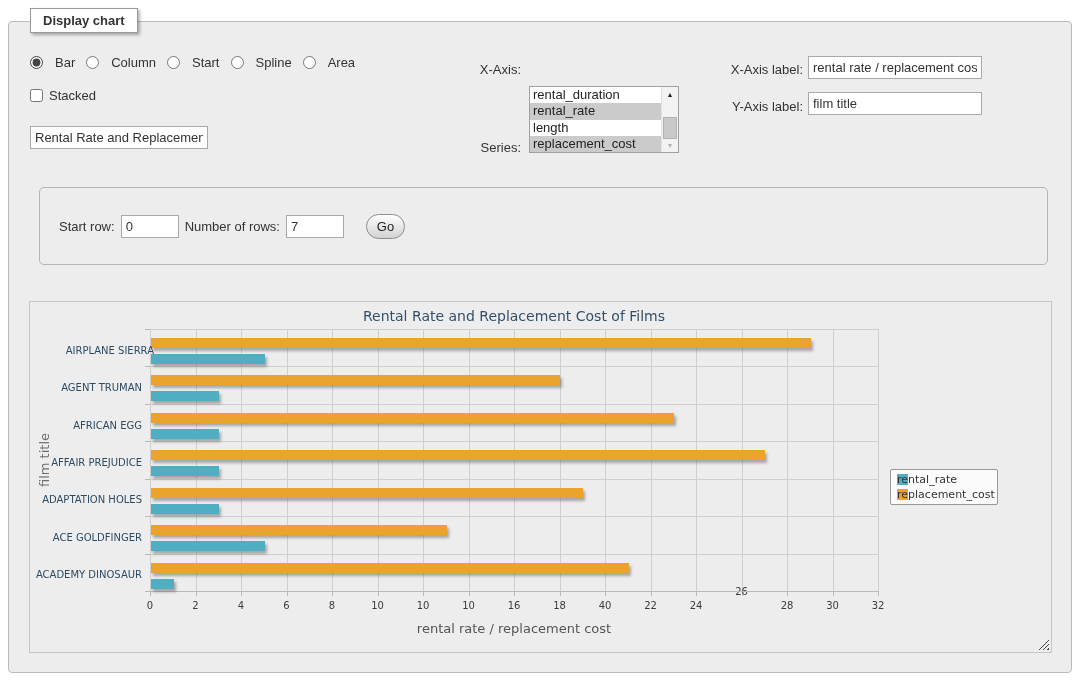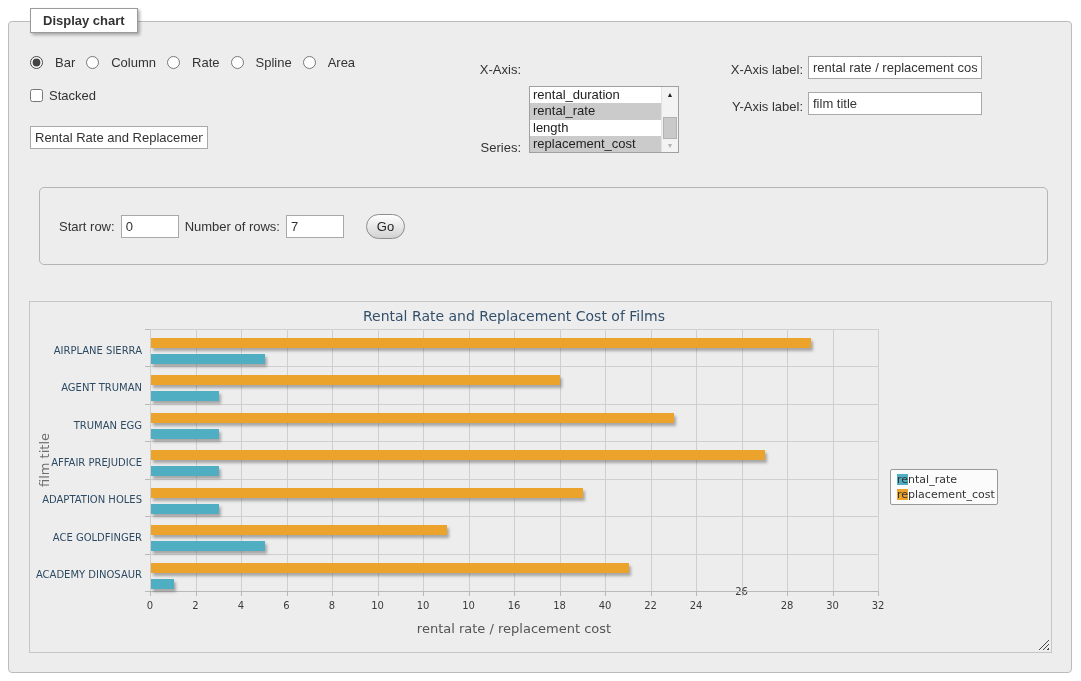--- a/index.html
+++ b/index.html
@@ -110,21 +110,21 @@
       <label class="radio-item">
         <input type="radio" name="ctype" checked="" style="">
         <span>Bar</span>
       </label>
       <label class="radio-item">
         <input type="radio" name="ctype" style="">
         <span>Column</span>
       </label>
       <label class="radio-item">
         <input type="radio" name="ctype" style="">
-        <span>Rate</span>
+        <span>Start</span>
       </label>
       <label class="radio-item">
         <input type="radio" name="ctype" style="">
         <span>Spline</span>
       </label>
       <label class="radio-item">
         <input type="radio" name="ctype" style="">
         <span>Area</span>
       </label>
     </div>
@@ -233,27 +233,27 @@
       <div class="tick-y" style="left: 115px; top: 176.714px; width: 5px; height: 1px;"></div>
       <div class="grid-h" style="left: 120px; top: 214.143px; width: 728px; height: 1px;"></div>
       <div class="tick-y" style="left: 115px; top: 214.143px; width: 5px; height: 1px;"></div>
       <div class="grid-h" style="left: 120px; top: 251.571px; width: 728px; height: 1px;"></div>
       <div class="tick-y" style="left: 115px; top: 251.571px; width: 5px; height: 1px;"></div>
       <div class="axis-line-x" style="left: 120px; top: 289px; width: 728px; height: 1px;"></div>
       <div class="tick-y" style="left: 115px; top: 289px; width: 5px; height: 1px;"></div>
       <div class="grid-v" style="left: 120px; top: 27px; width: 1px; height: 262px;"></div>
       <div class="bar" style="left: 121px; top: 36px; width: 660px; height: 10px; background: rgb(235, 163, 44);"></div>
       <div class="bar" style="left: 121px; top: 52px; width: 114px; height: 10px; background: rgb(79, 174, 194);"></div>
-      <div class="cat" style="left: 0px; top: 42.7143px; width: 112px;">AIRPLANE SIERRA</div>
+      <div class="cat" style="left: 12px; top: 42.7143px; width: 112px;">AIRPLANE SIERRA</div>
       <div class="bar" style="left: 121px; top: 73.4286px; width: 409px; height: 10px; background: rgb(235, 163, 44);"></div>
       <div class="bar" style="left: 121px; top: 89.4286px; width: 68px; height: 10px; background: rgb(79, 174, 194);"></div>
       <div class="cat" style="left: 0px; top: 80.1429px; width: 112px;">AGENT TRUMAN</div>
       <div class="bar" style="left: 121px; top: 110.857px; width: 523px; height: 10px; background: rgb(235, 163, 44);"></div>
       <div class="bar" style="left: 121px; top: 126.857px; width: 68px; height: 10px; background: rgb(79, 174, 194);"></div>
-      <div class="cat" style="left: 0px; top: 117.571px; width: 112px;">TRUMAN EGG</div>
+      <div class="cat" style="left: 0px; top: 117.571px; width: 112px;">AFRICAN EGG</div>
       <div class="bar" style="left: 121px; top: 148.286px; width: 614px; height: 10px; background: rgb(235, 163, 44);"></div>
       <div class="bar" style="left: 121px; top: 164.286px; width: 68px; height: 10px; background: rgb(79, 174, 194);"></div>
       <div class="cat" style="left: 0px; top: 155px; width: 112px;">AFFAIR PREJUDICE</div>
       <div class="bar" style="left: 121px; top: 185.714px; width: 432px; height: 10px; background: rgb(235, 163, 44);"></div>
       <div class="bar" style="left: 121px; top: 201.714px; width: 68px; height: 10px; background: rgb(79, 174, 194);"></div>
       <div class="cat" style="left: 0px; top: 192.429px; width: 112px;">ADAPTATION HOLES</div>
       <div class="bar" style="left: 121px; top: 223.143px; width: 296px; height: 10px; background: rgb(235, 163, 44);"></div>
       <div class="bar" style="left: 121px; top: 239.143px; width: 114px; height: 10px; background: rgb(79, 174, 194);"></div>
       <div class="cat" style="left: 0px; top: 229.857px; width: 112px;">ACE GOLDFINGER</div>
       <div class="bar" style="left: 121px; top: 260.571px; width: 478px; height: 10px; background: rgb(235, 163, 44);"></div>

